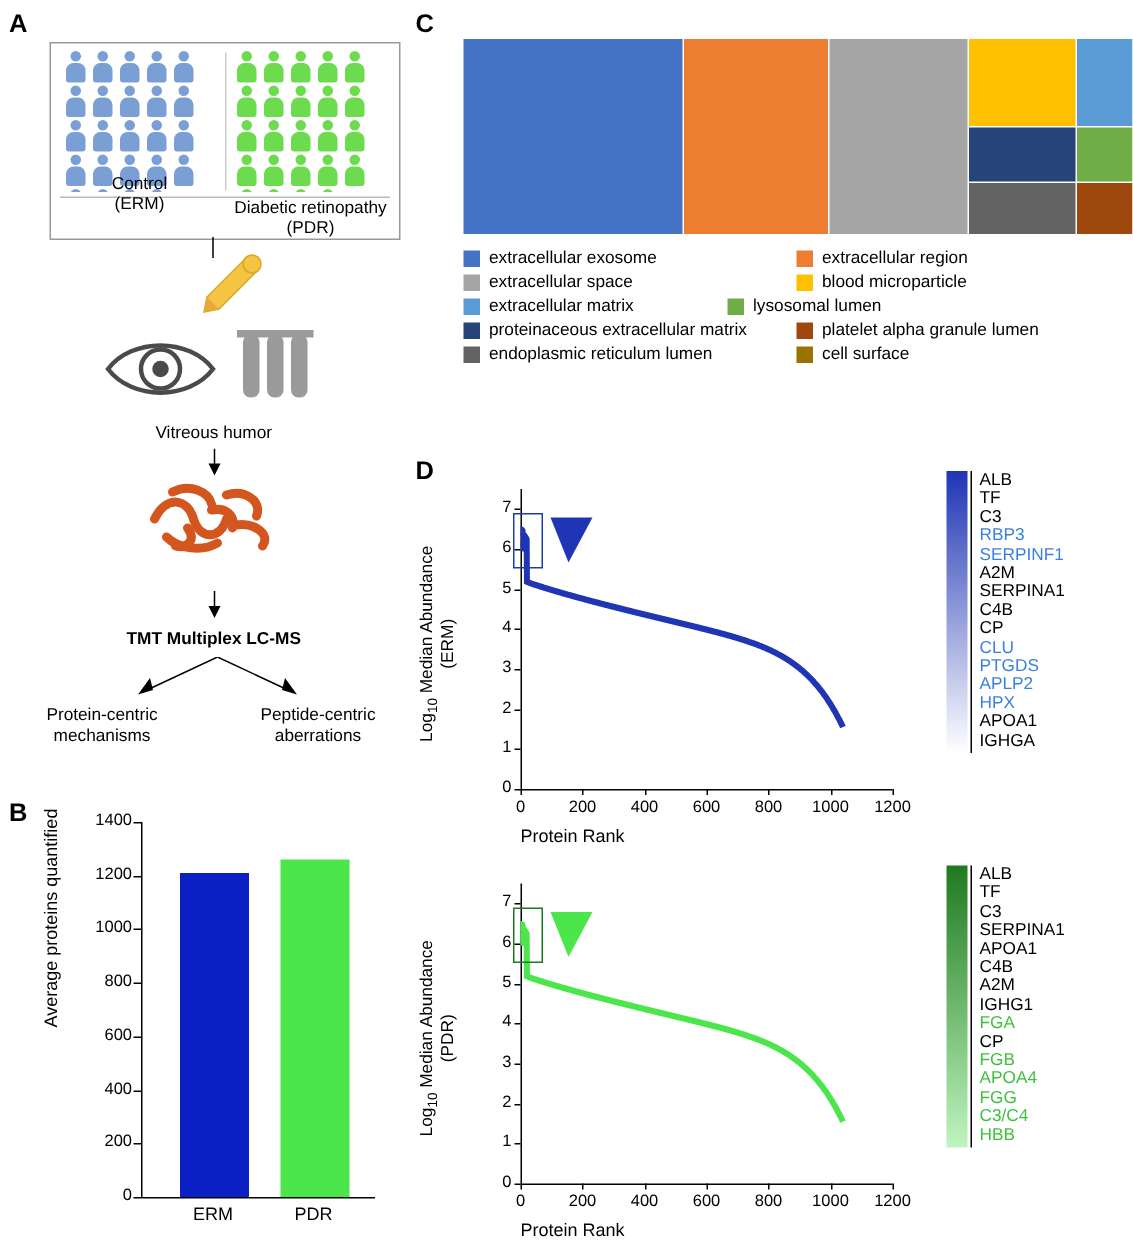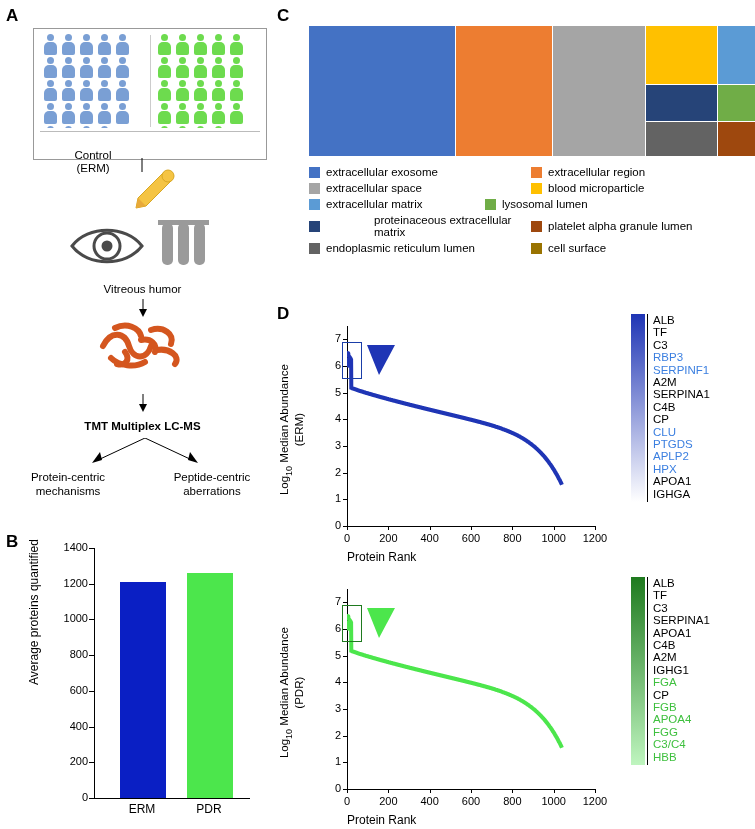--- a/index.html
+++ b/index.html
@@ -279,23 +279,27 @@
           </div>
           <div class="person">
             <div class="head" style="background: rgb(109, 219, 78);"></div>
           </div>
           <div class="person">
             <div class="head" style="background: rgb(109, 219, 78);"></div>
           </div>
         </div>
     </div>
     <div class="divider-h"></div>
-    <div class="cohort-label" style="left:4px; top:120px;">
+    <div class="cohort-label" style="left:4px; top:88px;">
       <div>Control</div>
       <div>(ERM)</div>
+    </div>
+    <div class="cohort-label" style="left:118px; top:104px;">
+      <div>Diabetic retinopathy</div>
+      <div>(PDR)</div>
     </div>
   </div>
 
   <svg style="position:absolute; left:120px; top:158px;" width="60" height="62">
     <line x1="22" y1="0" x2="22" y2="14" stroke="#000" stroke-width="1"></line>
 
     <g transform="translate(4,12)">
       <path d="M 40 2 L 48 10 L 22 36 L 12 38 L 14 28 Z" fill="#f5c443" stroke="#d8a722" stroke-width="1"></path>
       <circle cx="44" cy="6" r="6" fill="#f5c443" stroke="#d8a722" stroke-width="1"></circle>
       <path d="M 14 28 L 22 36 L 12 38 Z" fill="#e8a93a"></path>
@@ -437,21 +441,21 @@
         <div class="legend-item" style="width: 176px;">
           <span class="legend-swatch" style="background: rgb(91, 155, 213);"></span>
           <span>extracellular matrix</span>
         </div>
         <div class="legend-item" style="width: auto;">
           <span class="legend-swatch" style="background: rgb(112, 173, 71);"></span>
           <span>lysosomal lumen</span>
         </div>
       </div>
       <div class="legend-row">
-        <div class="legend-item" style="width: 222px; gap: 48px;">
+        <div class="legend-item" style="width: 222px;">
           <span class="legend-swatch" style="background: rgb(38, 68, 120);"></span>
           <span>proteinaceous extracellular matrix</span>
         </div>
         <div class="legend-item" style="width: auto;">
           <span class="legend-swatch" style="background: rgb(158, 72, 14);"></span>
           <span>platelet alpha granule lumen</span>
         </div>
       </div>
       <div class="legend-row">
         <div class="legend-item" style="width: 222px;">

